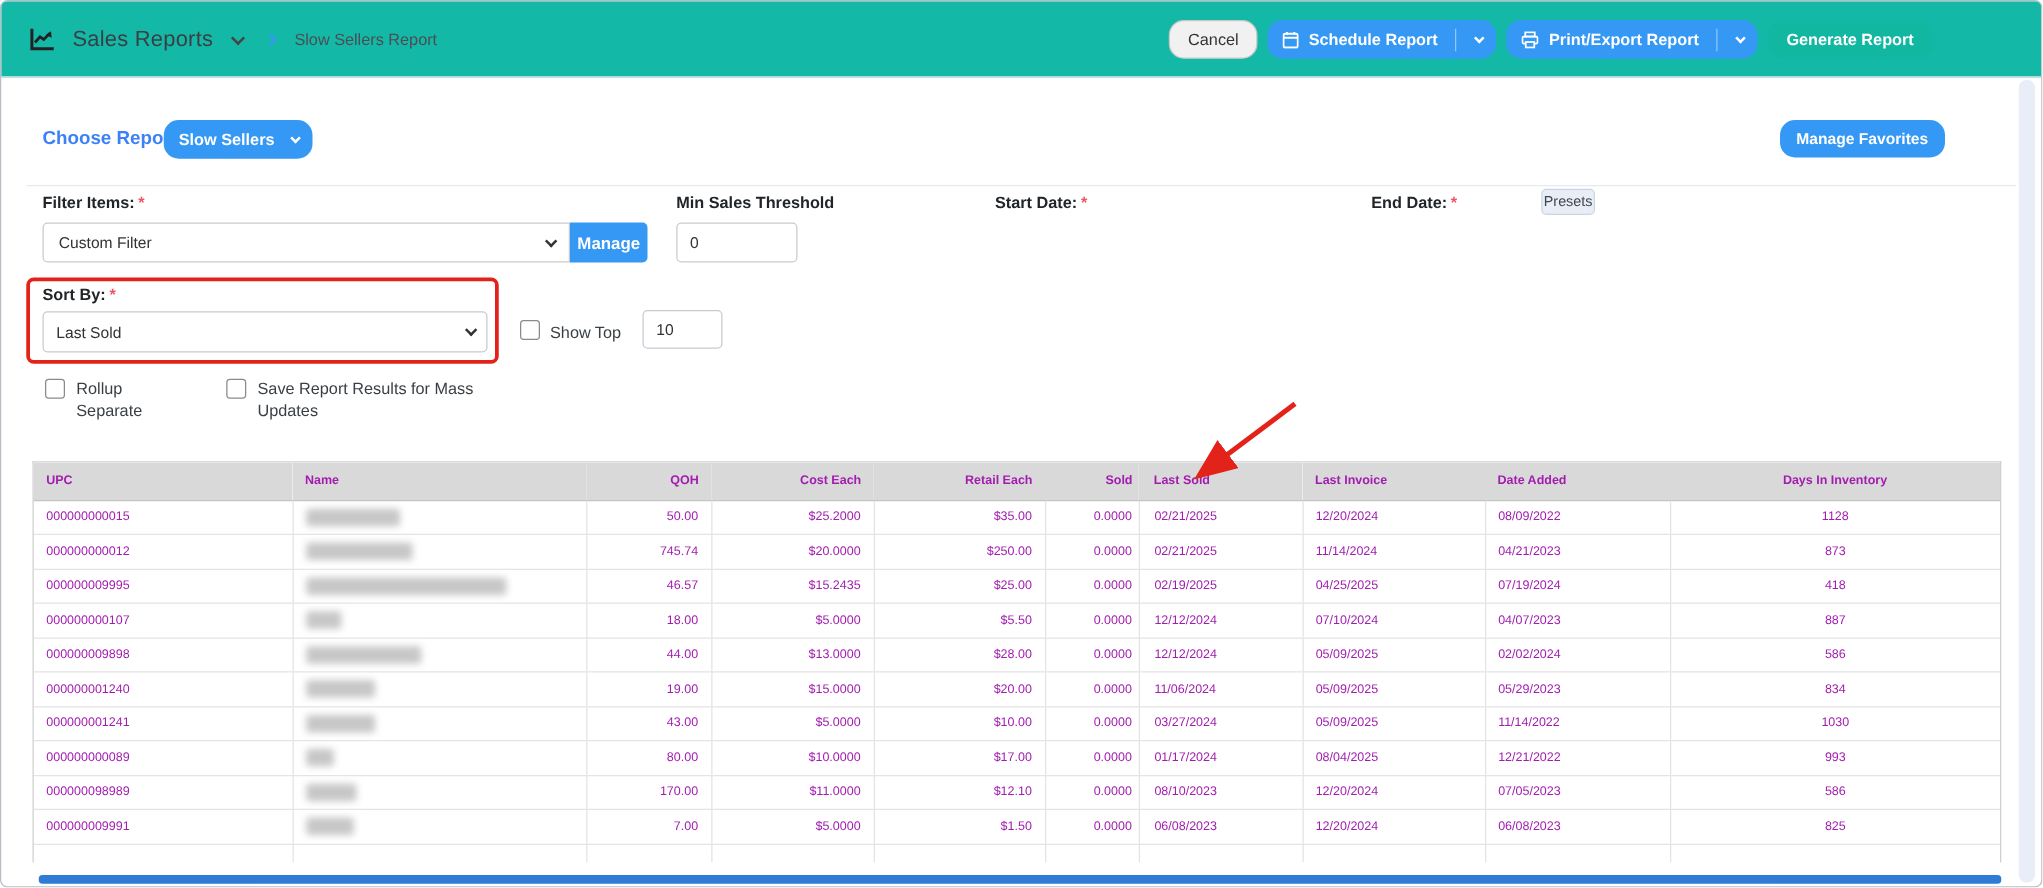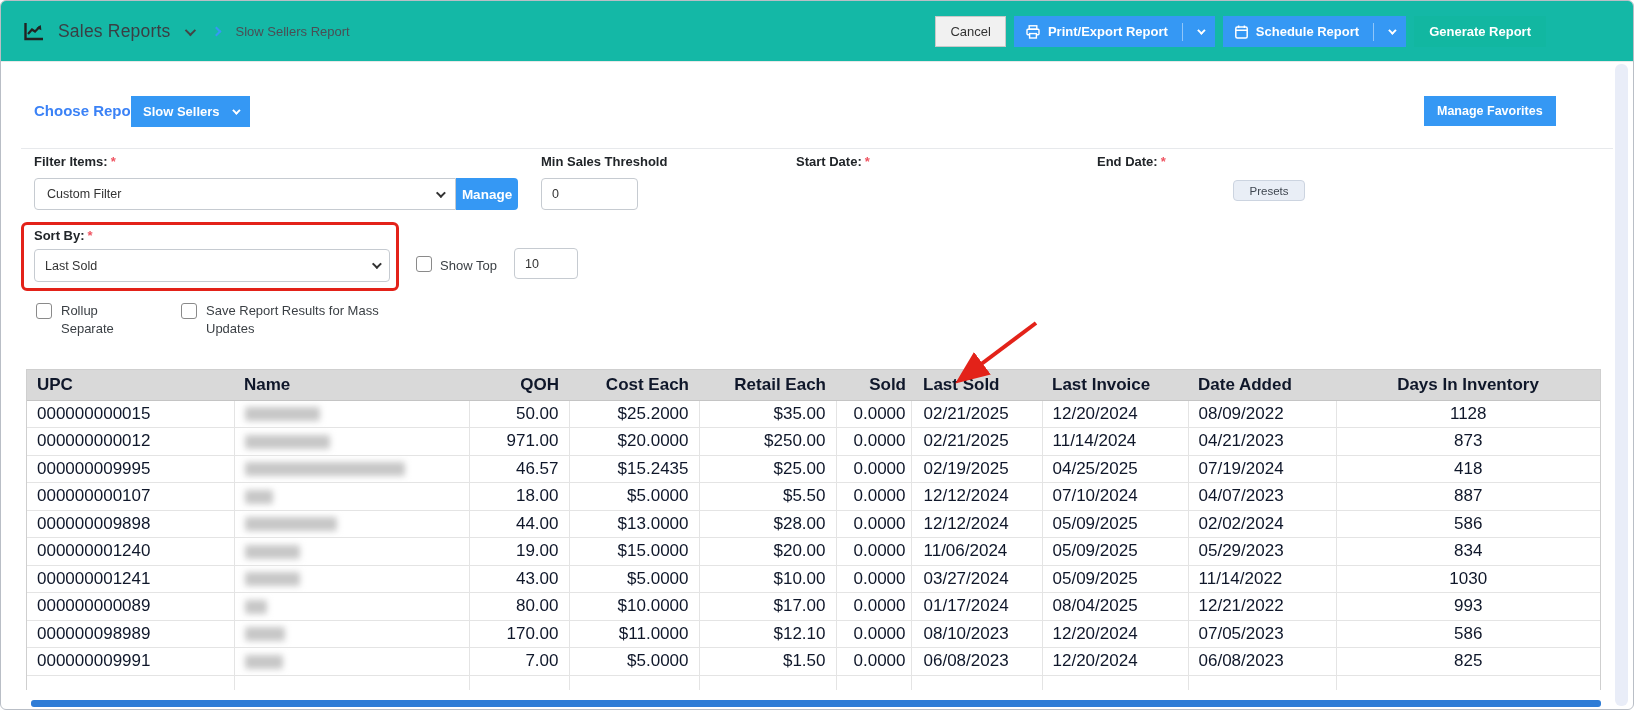--- a/index.html
+++ b/index.html
@@ -9,21 +9,21 @@
     border:1px solid #b9bec6; border-radius:6px; overflow:hidden;
   }
   
   .topbar { position:absolute; left:0; top:0; width:100%; height:61px; border-bottom:1px solid #e8e8e8; background:#14b8a6; }
   .topbar-left { position:absolute; left:22px; top:0; height:61px; display:flex; align-items:center; gap:10px; }
   .page-title { font-size:17.5px; color:#3a3f44; margin-left:4px; letter-spacing:.2px; }
   .caret { display:inline-block; width:8px; height:8px; border-right:2px solid #444; border-bottom:2px solid #444; transform:rotate(45deg) translateY(-2px); margin:0 4px; }
   .chev-right { display:inline-block; width:7px; height:7px; border-right:2px solid #3598f4; border-top:2px solid #3598f4; transform:rotate(45deg); margin:0 6px; }
   .breadcrumb-current { font-size:13px; color:#4a4f55; }
   .topbar-right { position:absolute; right:87px; top:15px; display:flex; gap:8px; }
-  .btn { display:inline-flex; align-items:center; justify-content:center; height:31px; border-radius:0; font-size:13px; cursor:pointer; border:none; white-space:nowrap; }
+  .btn { display:inline-flex; align-items:center; justify-content:center; height:31px; border-radius:12px; font-size:13px; cursor:pointer; border:none; white-space:nowrap; }
   .btn-cancel { background:#f1f1f1; border:1px solid #c9c9c9; color:#333; padding:0 14px; }
   .btn-blue { background:#3598f4; color:#fff; font-weight:600; padding:0 12px; gap:8px; }
   .btn-teal { background:#12b7a1; color:#fff; font-weight:600; padding:0 15px; }
   .btn-divider { width:1px; height:18px; background:rgba(255,255,255,.45); margin:0 2px 0 6px; }
   .caret-white { display:inline-block; width:6px; height:6px; border-right:2px solid #fff; border-bottom:2px solid #fff; transform:rotate(45deg) translateY(-2px); margin-left:4px; }
   
   .section-label { position:absolute; font-size:15px; font-weight:bold; color:#3b82f6; }
   .choose-label { left:33px; top:101px; }
   .report-selector { position:absolute; left:130px; top:95px; height:31px; }
   .manage-fav { position:absolute; left:1423px; top:95px; height:30px; font-size:12.5px; font-weight:bold; padding:0 13px; }
@@ -34,31 +34,31 @@
   .input, .selectbox {
     position:absolute; height:32px; background:#fff; border:1px solid #c6cbd1; border-radius:4px;
     font-size:12.5px; color:#333; padding:0 10px; display:flex; align-items:center;
   }
   input.input { display:block; line-height:30px; }
   .selectbox { justify-content:space-between; }
   .sel-caret { width:7px; height:7px; border-right:2px solid #333; border-bottom:2px solid #333; transform:rotate(45deg) translateY(-2px); }
   .filter-group { position:absolute; left:33px; top:177px; width:484px; height:32px; display:flex; }
   .filter-select { position:relative; flex:1; height:32px; border:1px solid #c6cbd1; border-radius:4px 0 0 4px; display:flex; align-items:center; justify-content:space-between; padding:0 12px; font-size:12.5px; color:#333; background:#fff; }
   .manage-btn { width:62px; height:32px; border-radius:0 4px 4px 0; font-size:13.5px; }
-  .presets { position:absolute; left:1232px; top:150px; width:72px; height:21px; background:#e9eef6; border:1px solid #ccd4e0; border-radius:4px; font-size:11.5px; color:#3f4650; display:flex; align-items:center; justify-content:center;margin-top:29px; }
+  .presets { position:absolute; left:1232px; top:150px; width:43px; height:21px; background:#e9eef6; border:1px solid #ccd4e0; border-radius:4px; font-size:11.5px; color:#3f4650; display:flex; align-items:center; justify-content:center; }
   
   .redbox { position:absolute; left:20px; top:221px; width:378px; height:69px; border:3px solid #e32219; border-radius:6px; z-index:5; pointer-events:none; }
   .sortby-label { top:227px; left:33px; position:absolute; font-size:13px; font-weight:bold; color:#212529; }
   .checkbox { position:absolute; width:16px; height:16px; border:1px solid #8a8a8a; border-radius:3px; background:#fff; }
   .cb-label { position:absolute; font-size:13px; color:#3a3f44; line-height:18px; }
   
   .arrow-anno { position:absolute; left:932px; top:316px; z-index:6; pointer-events:none; }
   
   .table-wrap { position:absolute; left:25px; top:368px; width:1575px; border:1px solid #cfcfcf; border-bottom:none; overflow:hidden; }
-  table { border-collapse:collapse; width:100%; table-layout:fixed; font-size:17px; color:#0f172a; }
+  table { border-collapse:collapse; width:100%; table-layout:fixed; font-size:10px; color:#a21caf; }
   thead th { background:#d9d9d9; font-weight:bold; height:30px; padding:0 10px; border-bottom:1px solid #c4c4c4; text-align:left; overflow:hidden; white-space:nowrap; }
   tbody td { height:27.5px; padding:0 10px; border-bottom:1px solid #e4e4e4; border-right:1px solid #e4e4e4; overflow:hidden; white-space:nowrap; }
   tbody td:last-child { border-right:none; }
   th:nth-child(3), td:nth-child(3),
   th:nth-child(4), td:nth-child(4),
   th:nth-child(5), td:nth-child(5),
   th:nth-child(6), td:nth-child(6) { text-align:right; }
   th:nth-child(6), td:nth-child(6) { padding-right:5px; }
   th:nth-child(10), td:nth-child(10) { text-align:center; }
   th:nth-child(7), td:nth-child(7) { padding-left:12px; }
@@ -86,40 +86,40 @@
       </span>
       <span class="page-title">Sales Reports</span>
       <span class="caret"></span>
       <span class="chev-right"></span>
       <span class="breadcrumb-current">Slow Sellers Report</span>
     </div>
     <div class="topbar-right">
       <button class="btn btn-cancel">Cancel</button>
       <button class="btn btn-blue">
         <span>
-          <svg class="icon-svg" width="14" height="14" viewBox="0 0 14 14">
-            <rect x="3.2" y="0.8" width="7.6" height="3.4" fill="none" stroke="#fff" stroke-width="1.4"></rect>
-            <rect x="1" y="4.2" width="12" height="5.6" rx="1" fill="none" stroke="#fff" stroke-width="1.4"></rect>
-            <rect x="3.6" y="8.6" width="6.8" height="4.4" fill="#3598f4" stroke="#fff" stroke-width="1.4"></rect>
-          </svg>
-        </span>
-        <span>Print/Export Report</span>
-        <span class="btn-divider"></span>
-        <span class="caret-white"></span>
-      </button>
-      <button class="btn btn-blue">
-        <span>
           <svg class="icon-svg" width="13" height="14" viewBox="0 0 13 14">
             <rect x="0.8" y="2" width="11.4" height="11" rx="1.5" fill="none" stroke="#fff" stroke-width="1.5"></rect>
             <line x1="1" y1="5.2" x2="12" y2="5.2" stroke="#fff" stroke-width="1.5"></line>
             <line x1="3.6" y1="0.5" x2="3.6" y2="3" stroke="#fff" stroke-width="1.5"></line>
             <line x1="9.4" y1="0.5" x2="9.4" y2="3" stroke="#fff" stroke-width="1.5"></line>
           </svg>
         </span>
         <span>Schedule Report</span>
+        <span class="btn-divider"></span>
+        <span class="caret-white"></span>
+      </button>
+      <button class="btn btn-blue">
+        <span>
+          <svg class="icon-svg" width="14" height="14" viewBox="0 0 14 14">
+            <rect x="3.2" y="0.8" width="7.6" height="3.4" fill="none" stroke="#fff" stroke-width="1.4"></rect>
+            <rect x="1" y="4.2" width="12" height="5.6" rx="1" fill="none" stroke="#fff" stroke-width="1.4"></rect>
+            <rect x="3.6" y="8.6" width="6.8" height="4.4" fill="#3598f4" stroke="#fff" stroke-width="1.4"></rect>
+          </svg>
+        </span>
+        <span>Print/Export Report</span>
         <span class="btn-divider"></span>
         <span class="caret-white"></span>
       </button>
       <button class="btn btn-teal">Generate Report</button>
     </div>
   </div>
 
   <div class="section-label choose-label">Choose Report</div>
   <button class="btn btn-blue report-selector">
     <span>Slow Sellers</span>
@@ -218,21 +218,21 @@
       <td>0.0000</td>
       <td>02/21/2025</td>
       <td>12/20/2024</td>
       <td>08/09/2022</td>
       <td>1128</td>
     </tr>
 
     <tr>
       <td>000000000012</td>
       <td><span class="blur" style="width: 85px;"></span></td>
-      <td>971.00</td>
+      <td>745.74</td>
       <td>$20.0000</td>
       <td>$250.00</td>
       <td>0.0000</td>
       <td>02/21/2025</td>
       <td>11/14/2024</td>
       <td>04/21/2023</td>
       <td>873</td>
     </tr>
 
     <tr>

